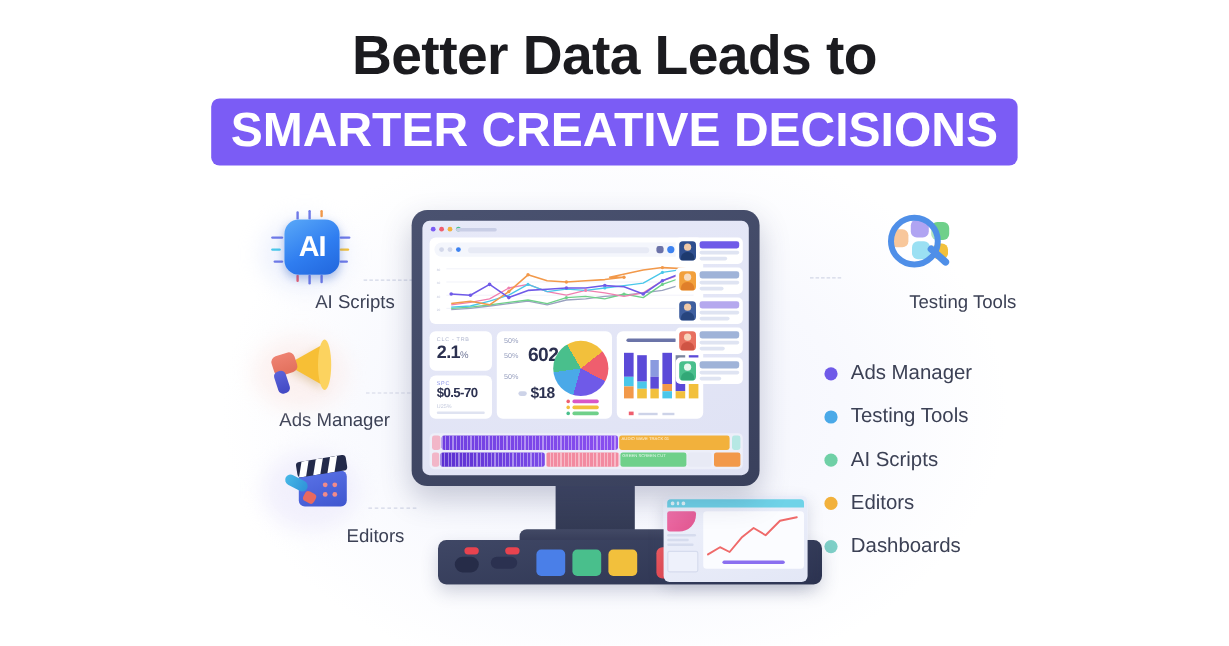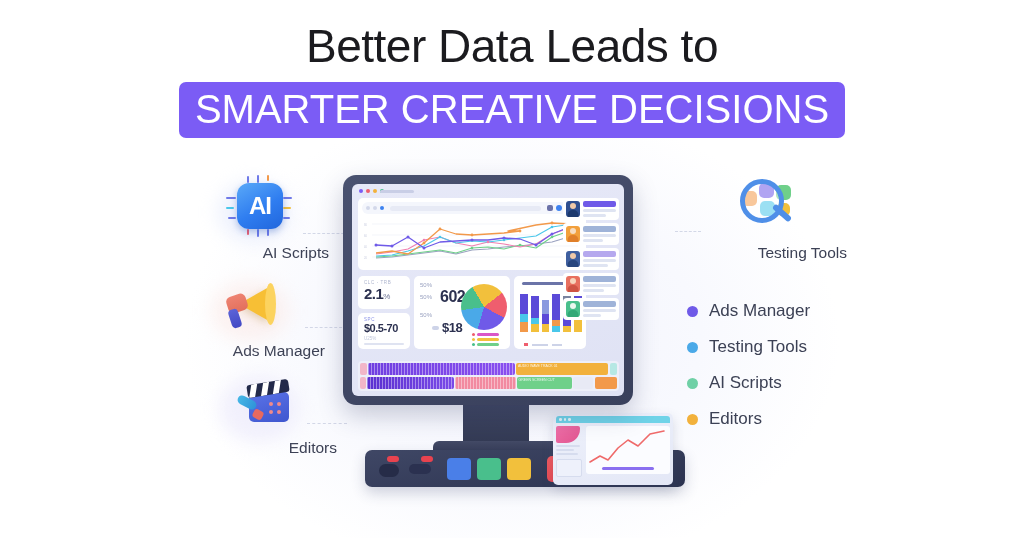--- a/index.html
+++ b/index.html
@@ -25,36 +25,36 @@
   
   .headline {
     position: absolute;
     top: 22px;
     left: 0;
     width: 1024px;
     text-align: center;
   }
   .headline-top {
     font-size: 46px;
-    font-weight: normal;
+    font-weight: bold;
     color: #1b1b1f;
     letter-spacing: -0.5px;
     line-height: 1.05;
     white-space: nowrap;
   }
   .headline-band {
     display: inline-block;
     margin-top: 12px;
     background: #7b5cf5;
     border-radius: 7px;
     padding: 7px 16px 9px 16px;
   }
   .headline-band-text {
     font-size: 40px;
-    font-weight: normal;
+    font-weight: bold;
     color: #ffffff;
     letter-spacing: 0px;
     line-height: 1.0;
     white-space: nowrap;
   }
 
   
   .illus {
     position: absolute;
     left: 175px;
@@ -411,20 +411,24 @@
         <span class="bullet-dot" style="background:#4aa9e8;"></span>
         <span class="bullet-text">Testing Tools</span>
       </div>
       <div class="bullet-row">
         <span class="bullet-dot" style="background:#6fd0a6;"></span>
         <span class="bullet-text">AI Scripts</span>
       </div>
       <div class="bullet-row">
         <span class="bullet-dot" style="background:#f2b13c;"></span>
         <span class="bullet-text">Editors</span>
+      </div>
+      <div class="bullet-row">
+        <span class="bullet-dot" style="background:#7fd0c8;"></span>
+        <span class="bullet-text">Dashboards</span>
       </div>
     </div>
 
     <div class="stand-neck"></div>
     <div class="stand-base"></div>
 
     <div class="deskbar">
       <div class="desk-item" style="left:14px; top:14px; width:20px; height:13px; border-radius:7px; background:#262c48;"></div>
       <div class="desk-item" style="left:22px; top:6px; width:12px; height:6px; border-radius:3px; background:#e8434f;"></div>
       <div class="desk-item" style="left:56px; top:6px; width:12px; height:6px; border-radius:3px; background:#e8434f;"></div>

